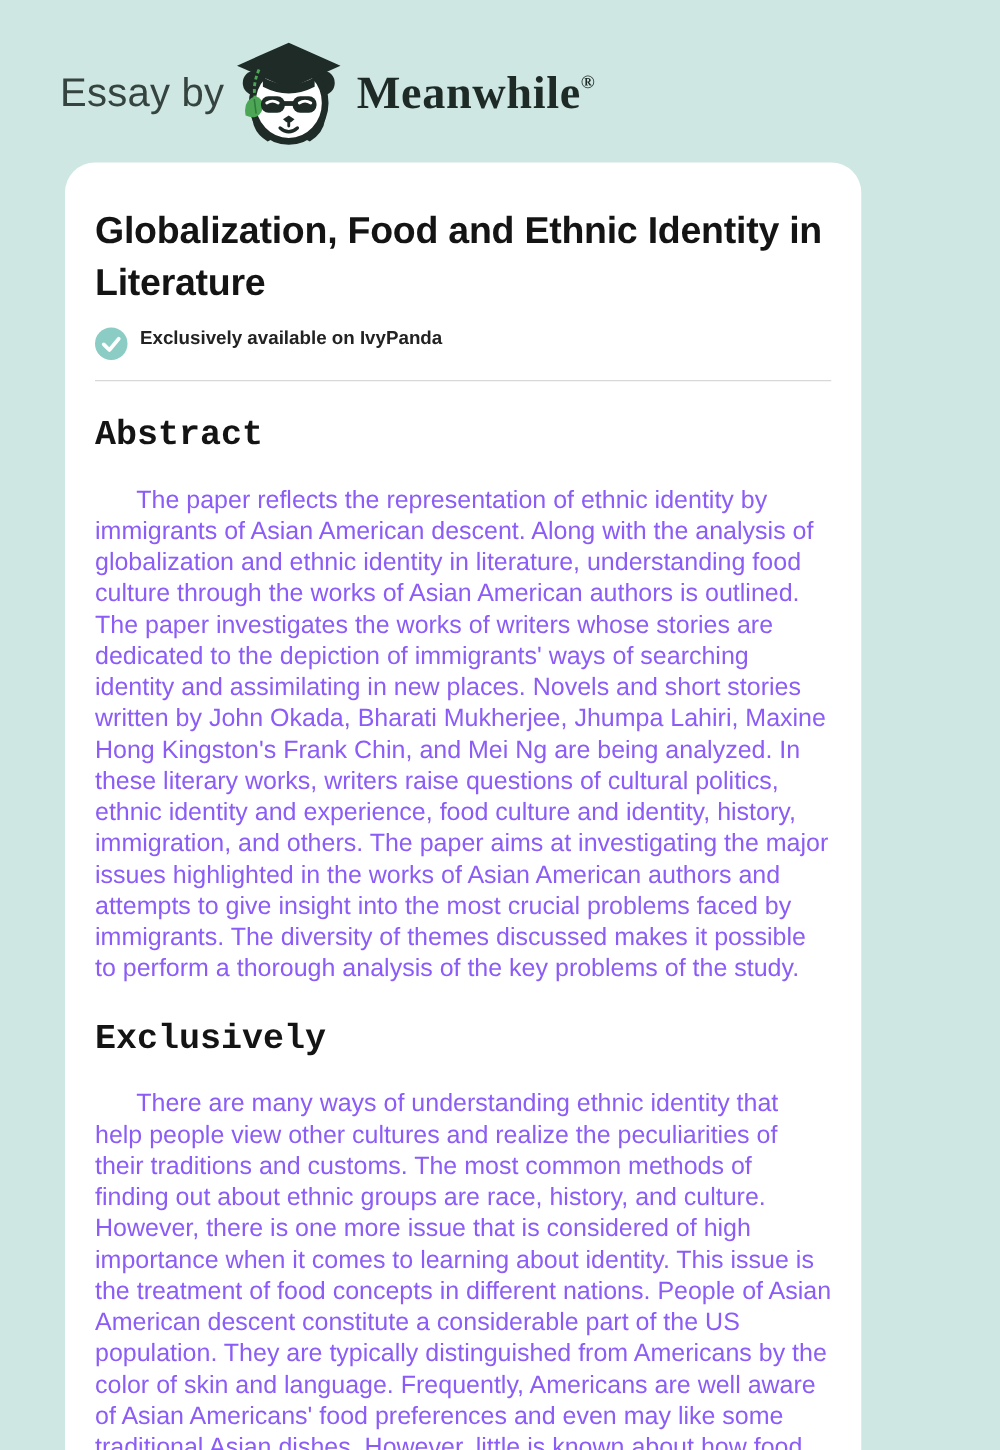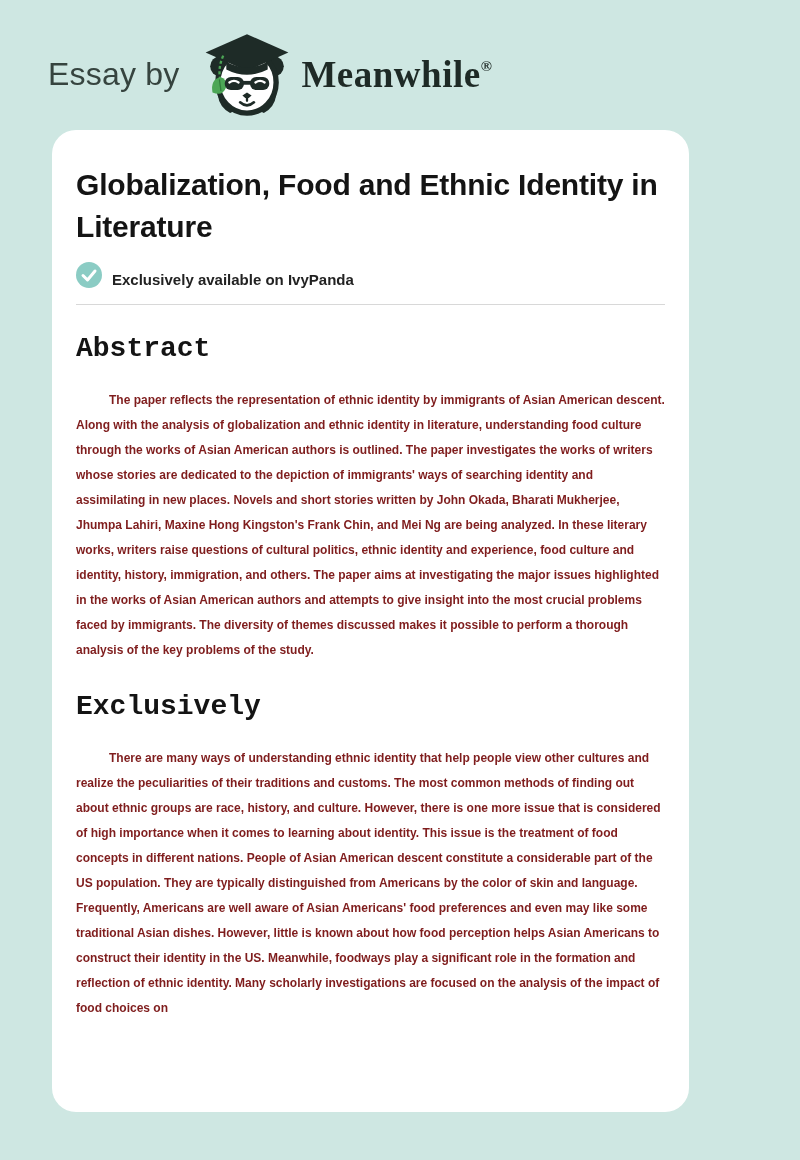--- a/index.html
+++ b/index.html
@@ -10,21 +10,21 @@
     overflow: hidden;
   }
   .site-header {
     display: flex; align-items: center;
     padding: 26px 0 0 48px;
     height: 96px;
   }
   .essay-by {
     font-size: 32px; color: #36443f;
     letter-spacing: 0.2px;
-    margin-right: 22px;
+    margin-right: 6px;
   }
   .brand-lockup {
     display: flex; align-items: center;
     text-decoration: none; cursor: pointer;
   }
   .logo { display: inline-flex; margin-right: 8px; }
   .brand-name {
     font-family: "Liberation Serif", serif;
     font-weight: 700; font-size: 37px; color: #1e2a26;
     letter-spacing: 0.5px;
@@ -37,21 +37,21 @@
     background: #ffffff;
     border-radius: 24px;
     padding: 34px 24px 24px 24px;
   }
   h1.essay-title {
     margin: 0; padding: 0 0 0 0;
     font-size: 30px; line-height: 42px;
     color: #141414; letter-spacing: -0.2px;
   }
   .badge-row {
-    display: flex; align-items: flex-end;
+    display: flex; align-items: flex-start;
     margin-top: 14px;
   }
   .badge-circle {
     width: 26px; height: 26px; border-radius: 50%;
     background: #8bccc4;
     display: inline-flex; align-items: center; justify-content: center;
     flex: 0 0 auto;
   }
   .badge-text {
     margin-left: 10px;
@@ -60,24 +60,23 @@
   hr.divider {
     border: none; border-top: 1px solid #d8d8d8;
     margin: 16px 0 0 0;
   }
   h2.section-heading {
     margin: 27px 0 0 0;
     font-size: 28px; line-height: 34px; color: #141414; font-family: Liberation Mono, monospace;
   }
   p.body-paragraph {
     margin: 22px 0 0 0;
-    font-size: 12px; line-height: 25px; color: #7f1d1d;
+    font-size: 20px; line-height: 25px; color: #8b5cf6;
     text-indent: 33px;
     text-align: left;
-    font-weight: bold;
   }
 </style>
 </head>
 <body>
 
 <header class="site-header">
   <span class="essay-by">Essay by</span>
   <a class="brand-lockup">
     <span class="logo">
       <svg width="92" height="86" viewBox="0 0 120 112" xmlns="http://www.w3.org/2000/svg">

